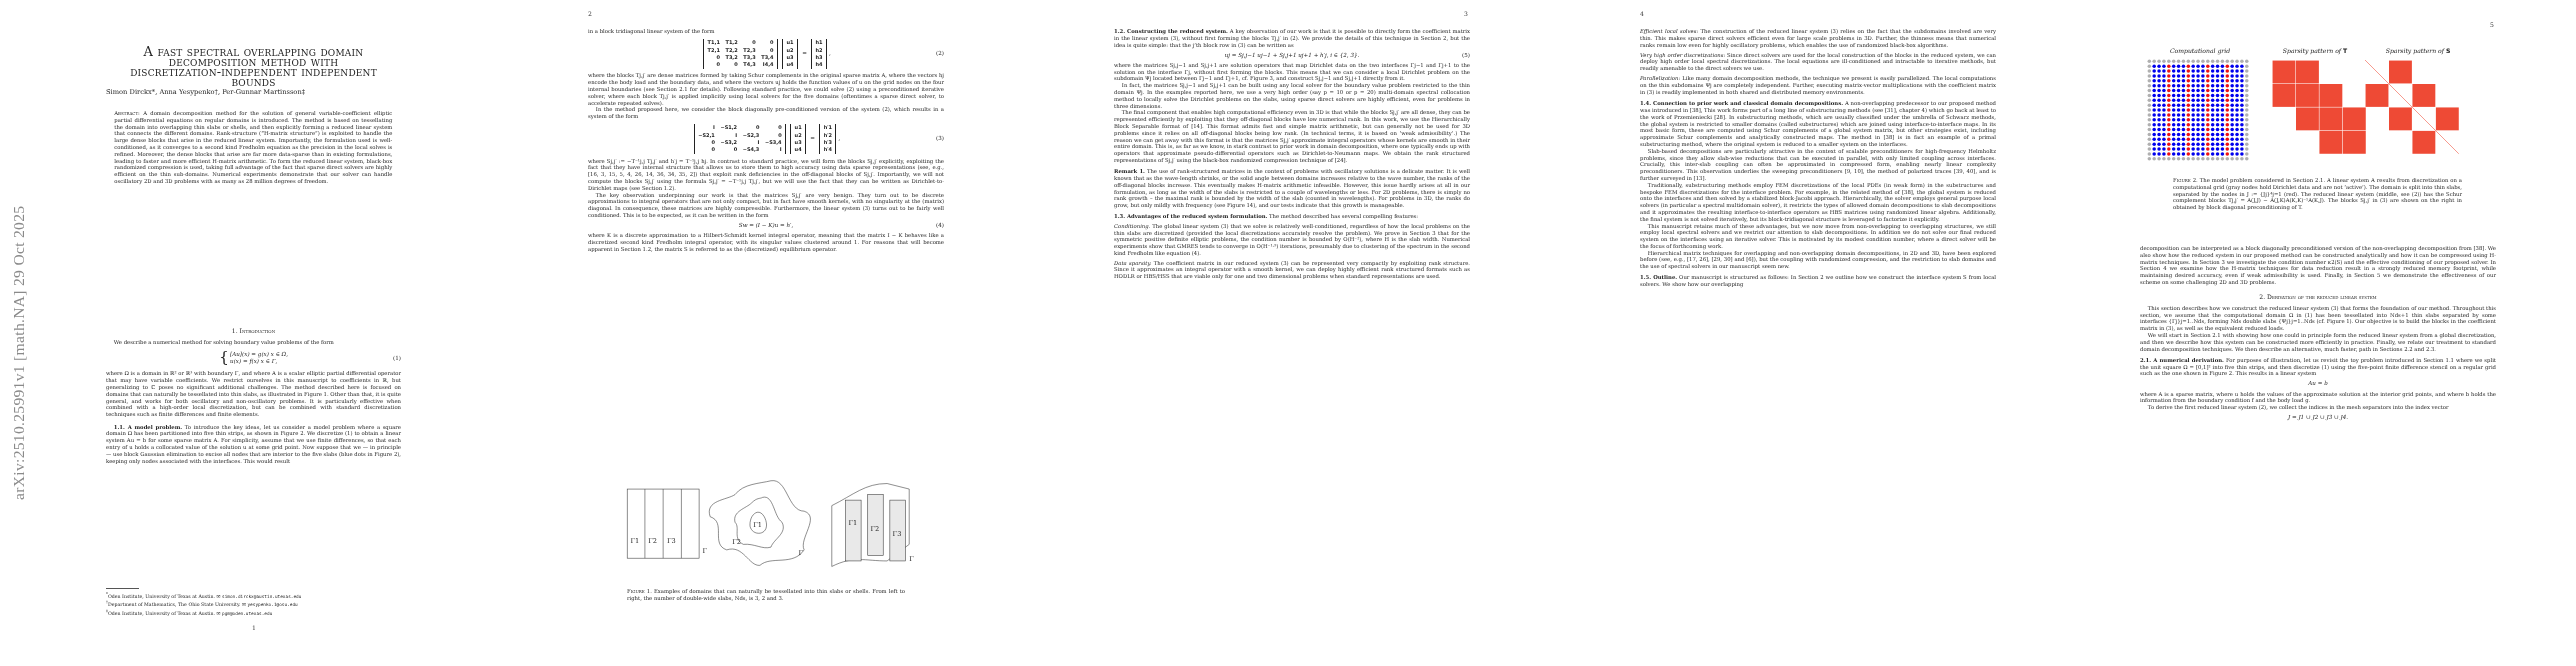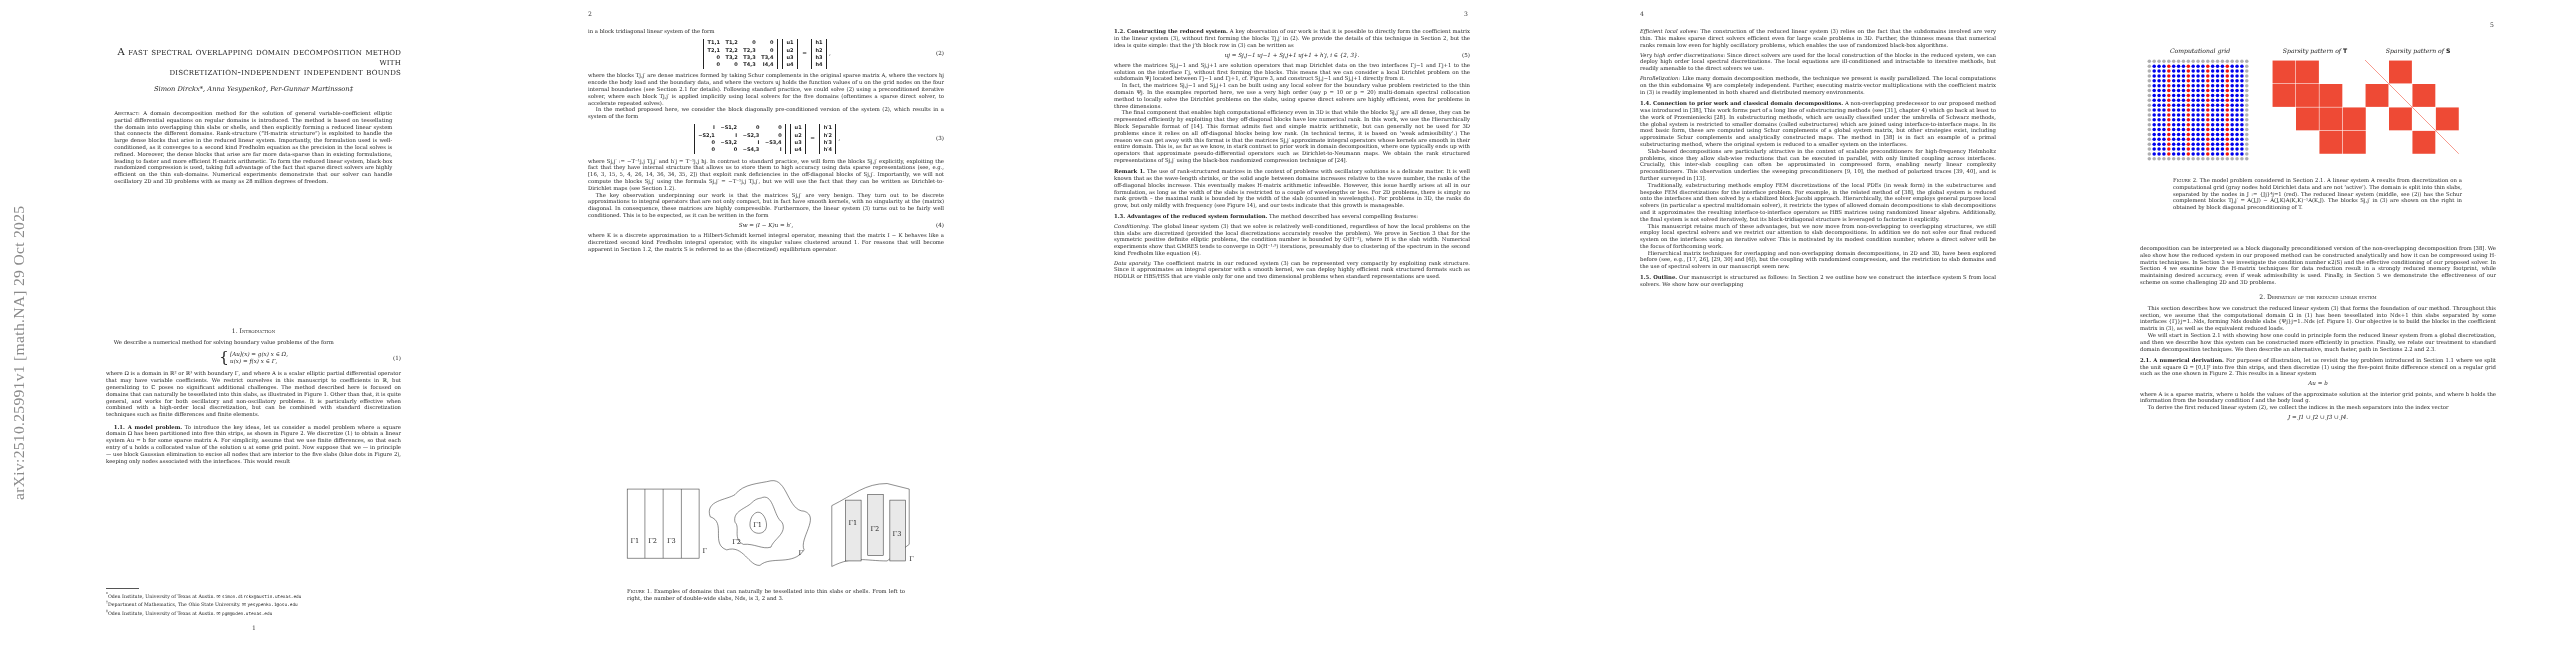--- a/index.html
+++ b/index.html
@@ -7,22 +7,22 @@
          font-family:"DejaVu Serif", "Liberation Serif", serif; color:#222; }
   .arxiv-stamp { position:absolute; left:10px; top:667px; transform-origin:0 0; transform:rotate(-90deg);
                  font-family:"Liberation Serif", serif; font-size:15.6px; color:#8a8a8a; white-space:nowrap;
                  letter-spacing:0.3px; margin-top:-167px; }
   .page { position:absolute; top:0; height:667px; }
   .pnum { position:absolute; font-size:6.1px; color:#333; }
   .txt { font-size:5.3px; line-height:6.8px; text-align:justify; }
   .txt p { margin:0 0 0 0; text-indent:7.8px; }
   .txt p.ni { text-indent:0; }
   .sc { font-variant:small-caps; }
-  .title { text-align:right; font-variant:small-caps; font-size:10px; line-height:10px; letter-spacing:0.2px; }
-  .authors { text-align:center; font-size:6.7px; margin-top:8px;font-style:italic; }
+  .title { text-align:center; font-variant:small-caps; font-size:13px; line-height:10px; letter-spacing:0.2px; }
+  .authors { font-size:6.7px; margin-top:1px; }
   .sec-head { text-align:center; font-variant:small-caps; font-size:6.1px; margin:7.8px 0 4.4px 0; }
   .eq { display:flex; justify-content:center; align-items:center; position:relative; margin:3.3px 0; font-style:italic; font-size:5.6px; }
   .eqnum { position:absolute; right:0; font-style:normal; }
   .matrix { display:inline-grid; border-left:0.8px solid #222; border-right:0.8px solid #222; padding:0.6px 3.3px; margin:0 2.2px;
             font-family:"DejaVu Sans", sans-serif; font-weight:bold; font-size:5px; column-gap:5.6px; row-gap:0.6px; font-style:normal; }
   .matrix span { text-align:right; }
   .footnotes { position:absolute; font-size:4.7px; line-height:6.1px; }
   .footnotes .rule { width:33px; border-top:0.6px solid #555; margin-bottom:1.7px; }
   .mono { font-family:"DejaVu Sans Mono", monospace; font-size:4.4px; }
   .caption { font-size:5.3px; line-height:6.8px; text-align:justify; }

